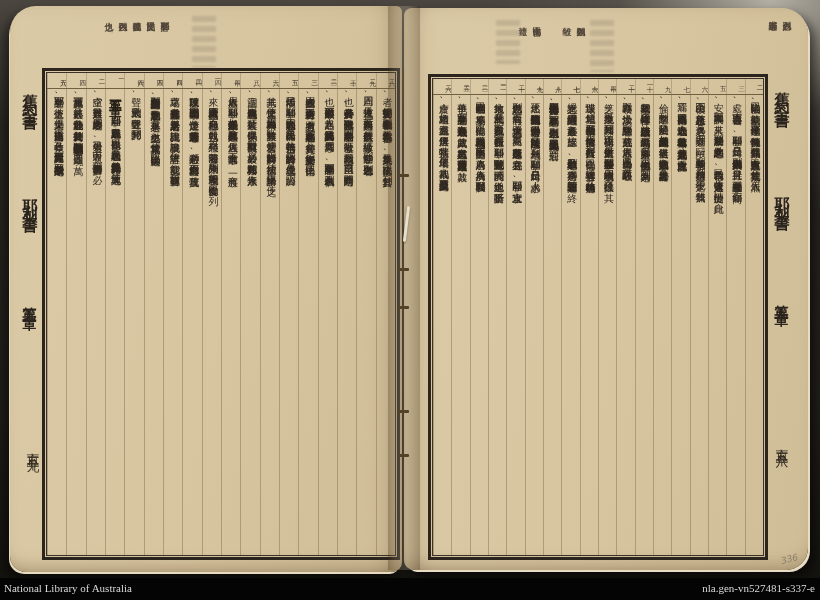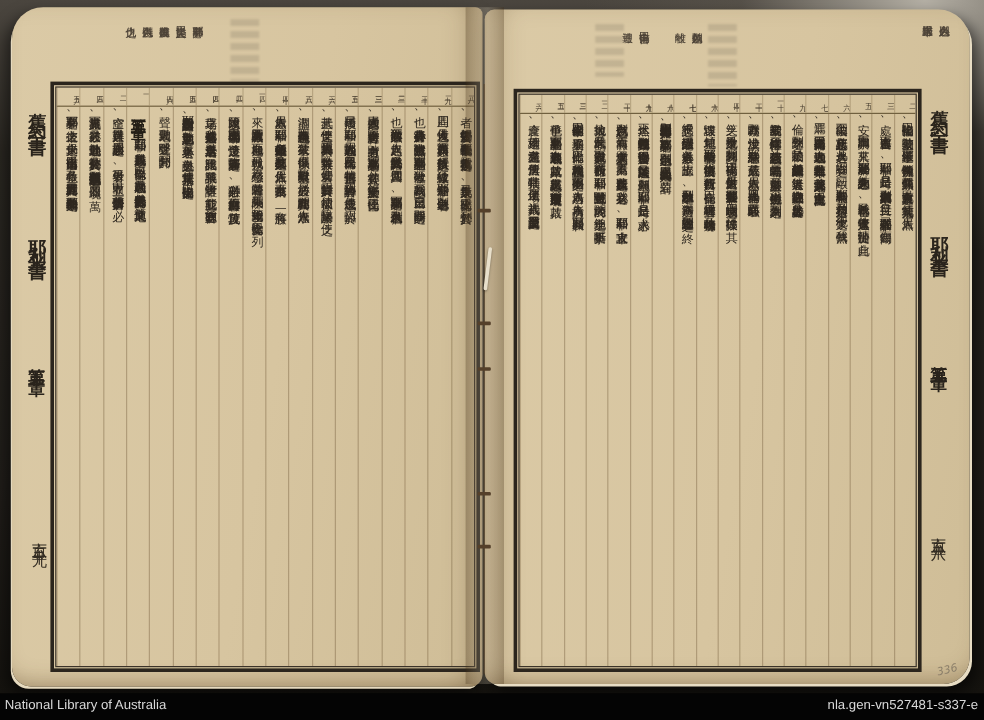--- a/index.html
+++ b/index.html
@@ -59,21 +59,21 @@
   #right-page .ng1{left:156px;top:12px;height:60px;}
   #right-page .ng2{left:112px;top:12px;height:60px;}
   
   .bleed{position:absolute;width:24px;height:52px;opacity:.45;filter:blur(1px);
     background:repeating-linear-gradient(180deg, rgba(118,108,90,.5) 0 6px, rgba(0,0,0,0) 6px 10px);}
   
   .pencil{position:absolute;right:10px;bottom:6px;color:#8a7e69;font-style:italic;
           font-size:9px;transform:rotate(-14deg);font-family:"DejaVu Sans",sans-serif;}
   
   #footer{position:absolute;left:0;top:578px;width:820px;height:22px;background:#040404;
-    color:#d9d9d9;font-family:Liberation Sans, sans-serif;font-size:11px;}
+    color:#d9d9d9;font-family:Liberation Serif, serif;font-size:11px;}
   #footer .fl{position:absolute;left:4px;top:4px;}
   #footer .fr{position:absolute;right:5px;top:4px;}
 </style>
 </head>
 <body>
 
 <div id="stage">
   <div id="photo">
 
     <div class="page" id="left-page">

